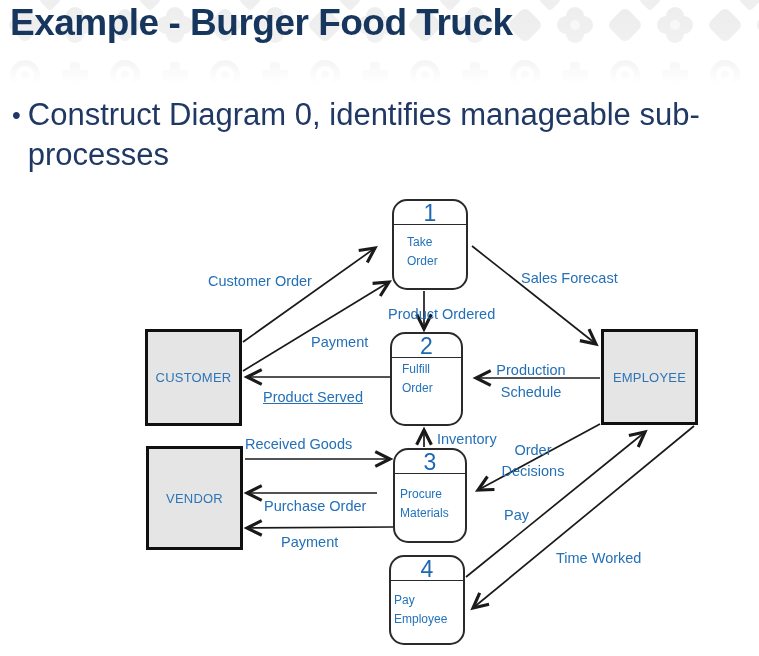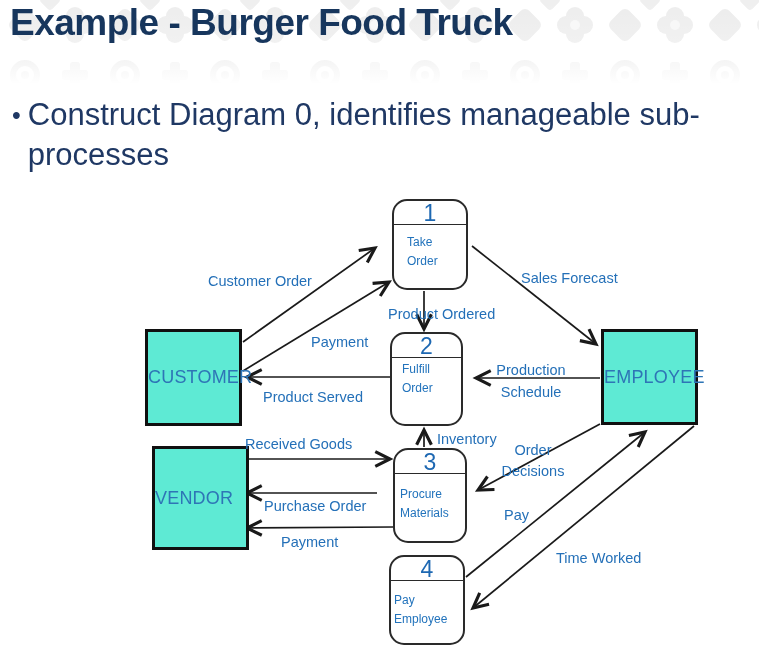--- a/index.html
+++ b/index.html
@@ -20,23 +20,23 @@
     position:absolute;left:12px;top:95px;width:740px;z-index:2;
     display:flex;align-items:flex-start;
   }
   #bullet-row .dot{font-size:25px;line-height:40px;color:#1F3864;margin-right:7px;}
   #bullet-row .btext{font-size:31px;line-height:40px;color:#1F3864;}
   
   #diagram{position:absolute;left:0;top:0;width:759px;height:656px;}
   #flow-lines{position:absolute;left:0;top:0;z-index:3;}
   .entity{
     position:absolute;z-index:4;box-sizing:border-box;
-    border:3px solid #101010;background:#5eead4;
-    display:flex;align-items:center;justify-content:flex-start;
-    font-size:18px;letter-spacing:0.2px;color:#2E75B6;
+    border:3px solid #101010;background:#e5e5e5;
+    display:flex;align-items:center;justify-content:center;
+    font-size:13px;letter-spacing:0.2px;color:#2E75B6;
   }
   .process{
     position:absolute;z-index:4;box-sizing:border-box;
     border:2px solid #2a2a2a;border-radius:15px;background:#ffffff;
   }
   .p-num{
     height:23px;line-height:25px;text-align:center;
     font-size:23px;color:#1E68B2;border-bottom:1.6px solid #2a2a2a;
   }
   .p-name{font-size:12px;line-height:19px;color:#2273BC;}
@@ -111,21 +111,21 @@
       <line x1="393" y1="527" x2="247" y2="528" marker-end="url(#ah)"></line>
       <line x1="600" y1="424" x2="478" y2="490" marker-end="url(#ah)"></line>
       <line x1="466" y1="577" x2="645" y2="432" marker-end="url(#ah)"></line>
       <line x1="694" y1="426" x2="473" y2="608" marker-end="url(#ah)"></line>
     </g>
   </svg>
 
   <div class="entity" style="left:145px;top:329px;width:97px;height:97px;">
     <span>CUSTOMER</span>
   </div>
-  <div class="entity" style="left:146px;top:446px;width:97px;height:104px;margin-left:6px;">
+  <div class="entity" style="left:146px;top:446px;width:97px;height:104px;">
     <span>VENDOR</span>
   </div>
   <div class="entity" style="left:601px;top:329px;width:97px;height:96px;">
     <span>EMPLOYEE</span>
   </div>
 
   <div class="process p1" style="left:392px;top:199px;width:76px;height:91px;">
     <div class="p-num">1</div>
     <div class="p-name">Take Order</div>
   </div>
@@ -137,21 +137,21 @@
     <div class="p-num">3</div>
     <div class="p-name">Procure Materials</div>
   </div>
   <div class="process p4" style="left:389px;top:555px;width:76px;height:90px;">
     <div class="p-num">4</div>
     <div class="p-name">Pay Employee</div>
   </div>
 
   <div class="flow-label" style="left:208px;top:271px;">Customer Order</div>
   <div class="flow-label" style="left:311px;top:332px;">Payment</div>
-  <div class="flow-label" style="left:263px;top:387px;">Product Served</div>
+  <div class="flow-label" style="left:263px;top:387px;text-decoration:underline;">Product Served</div>
   <div class="flow-label" style="left:521px;top:268px;">Sales Forecast</div>
   <div class="flow-label" style="left:388px;top:304px;">Product Ordered</div>
   <div class="flow-label wrap" style="left:489px;top:359px;width:84px;line-height:22px;">Production Schedule</div>
   <div class="flow-label" style="left:437px;top:429px;">Inventory</div>
   <div class="flow-label" style="left:245px;top:434px;">Received Goods</div>
   <div class="flow-label" style="left:264px;top:496px;">Purchase Order</div>
   <div class="flow-label" style="left:281px;top:532px;">Payment</div>
   <div class="flow-label wrap" style="left:494px;top:440px;width:78px;line-height:21px;">Order Decisions</div>
   <div class="flow-label" style="left:504px;top:505px;">Pay</div>
   <div class="flow-label" style="left:556px;top:548px;">Time Worked</div>

